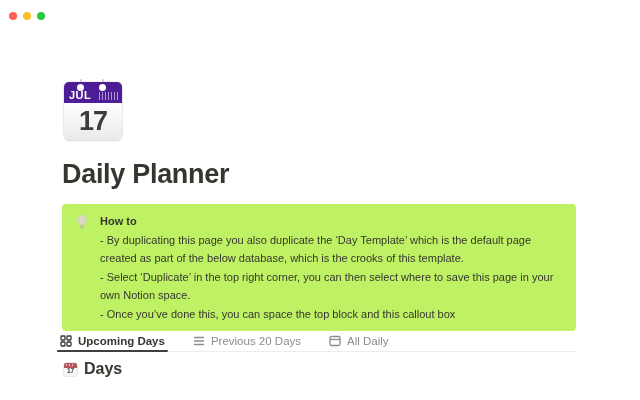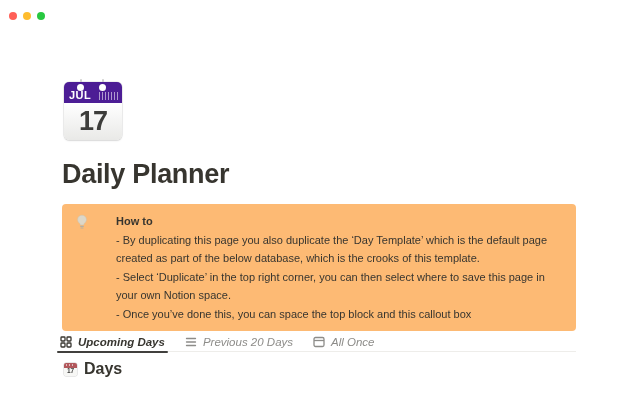--- a/index.html
+++ b/index.html
@@ -51,34 +51,33 @@
 
   
   .page-title {
     position: absolute; left: 62px; top: 159px;
     font-size: 27px; font-weight: 700; letter-spacing: -0.3px; color: #37352f;
   }
 
   
   .callout {
     position: absolute; left: 62px; top: 204px; width: 514px;
-    background: #fdba74; border-radius: 4px;
+    background: #bef264; border-radius: 4px;
     padding: 8px 14px 8px 12px;
-    display: flex; gap: 26px; cursor: text;
+    display: flex; gap: 10px; cursor: text;
   }
   .callout-icon { flex: 0 0 16px; margin-top: 2px; }
   .callout-text { flex: 1; font-size: 11px; line-height: 18.5px; color: #37352f; }
   .callout-heading { font-weight: 700; }
 
   
   .tabs {
     position: absolute; left: 57px; top: 331px; width: 519px; height: 21px;
-    display: flex; align-items: flex-start; gap: 14px;
+    display: flex; align-items: flex-end; gap: 22px;
     border-bottom: 1px solid #eeedea;
-    font-style: italic;
   }
   .tab {
     position: relative; height: 21px;
     display: flex; align-items: center; gap: 6px;
     padding: 0 3px; font-size: 11.5px; color: #8d8c89; cursor: pointer;
     white-space: nowrap;
   }
   .tab .ticon { display: flex; align-items: center; }
   .tab.active { color: #37352f; font-weight: 700; }
   .tab.active::after {
@@ -179,21 +178,21 @@
       </span>
       <span>Previous 20 Days</span>
     </div>
     <div class="tab">
       <span class="ticon">
         <svg width="12" height="12" viewBox="0 0 12 12">
           <rect x="1" y="1.5" width="10" height="9" rx="1.5" fill="none" stroke="#8d8c89" stroke-width="1.3"></rect>
           <line x1="1" y1="4.5" x2="11" y2="4.5" stroke="#8d8c89" stroke-width="1.3"></line>
         </svg>
       </span>
-      <span>All Once</span>
+      <span>All Daily</span>
     </div>
   </div>
 
   <div class="db-section">
     <div class="mini-cal">
       <div class="mini-header"></div>
       <div class="mini-body">17</div>
     </div>
     <div class="db-title">Days</div>
   </div>

